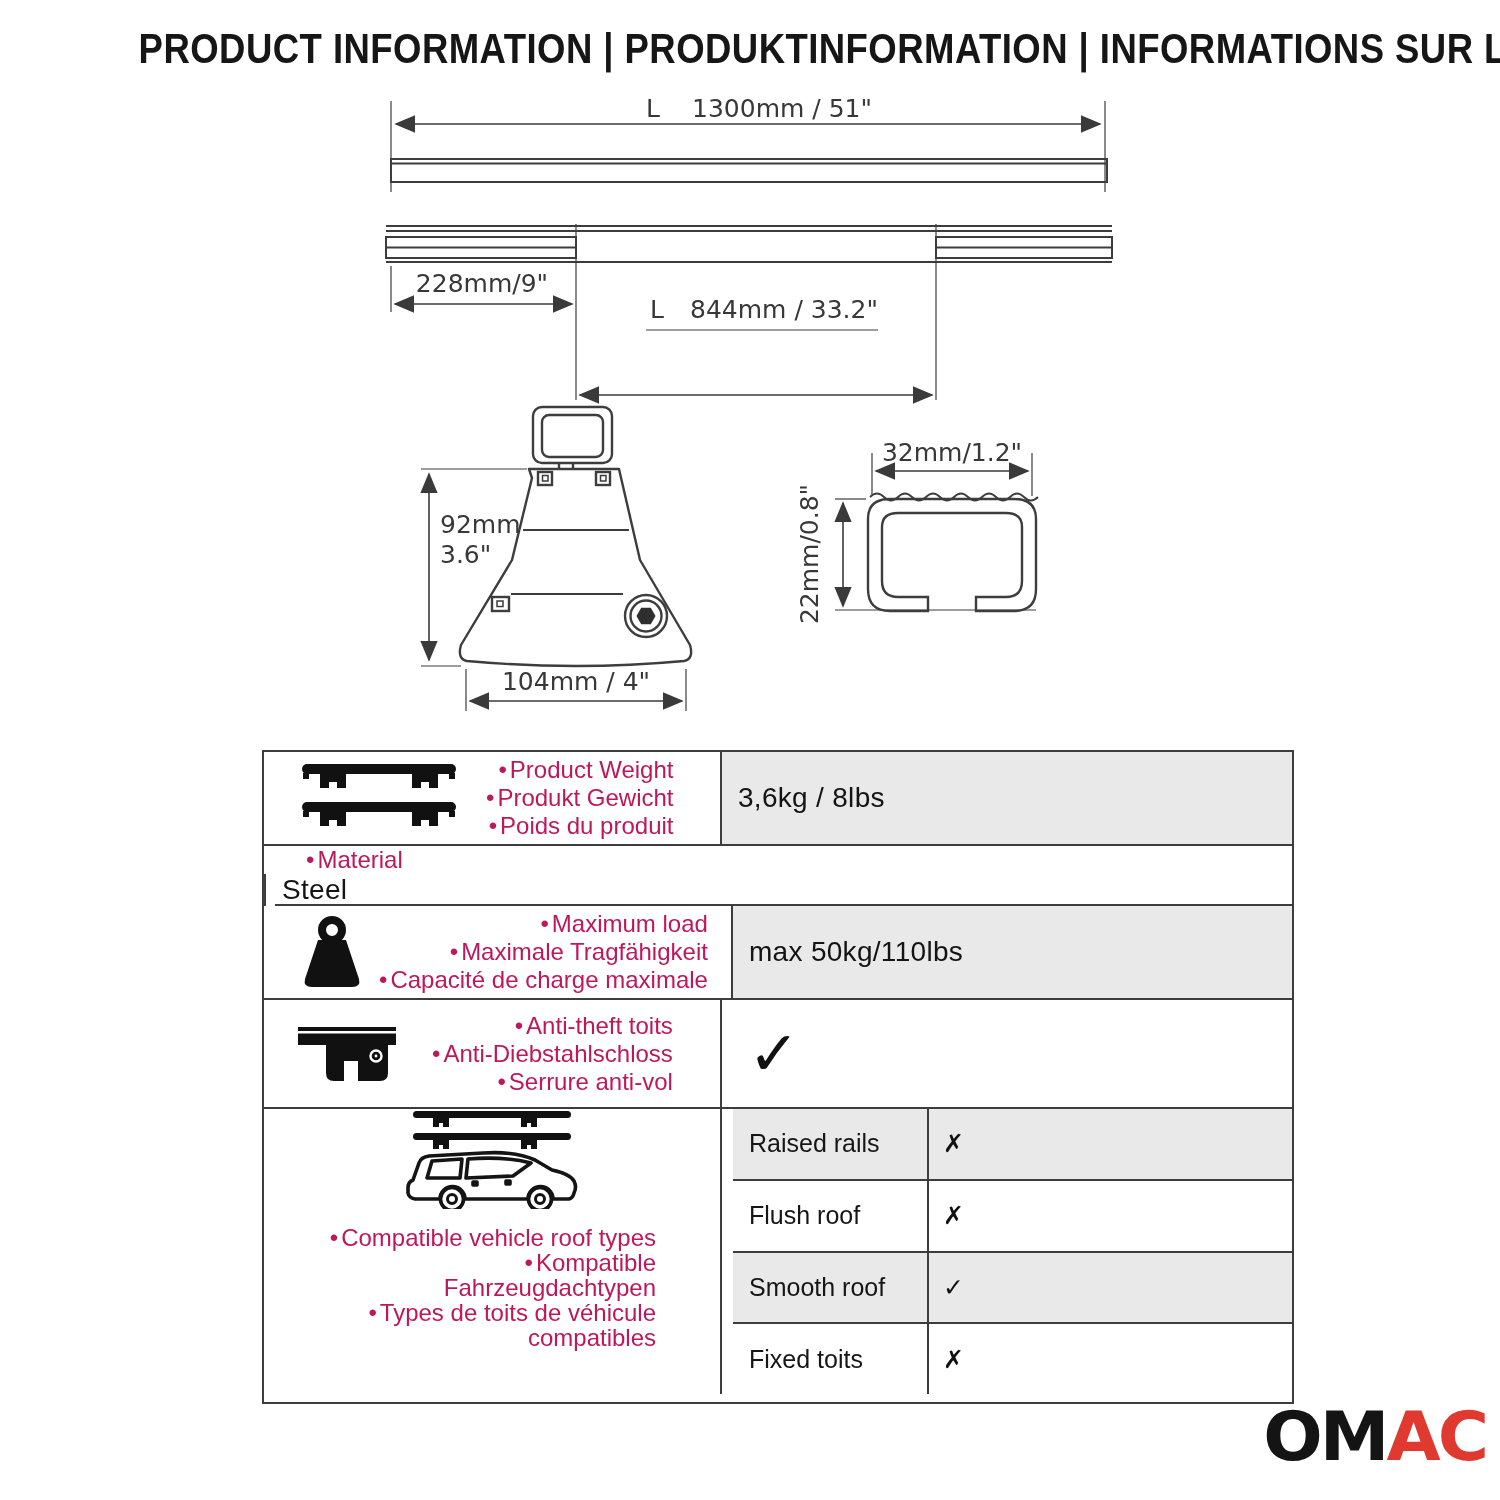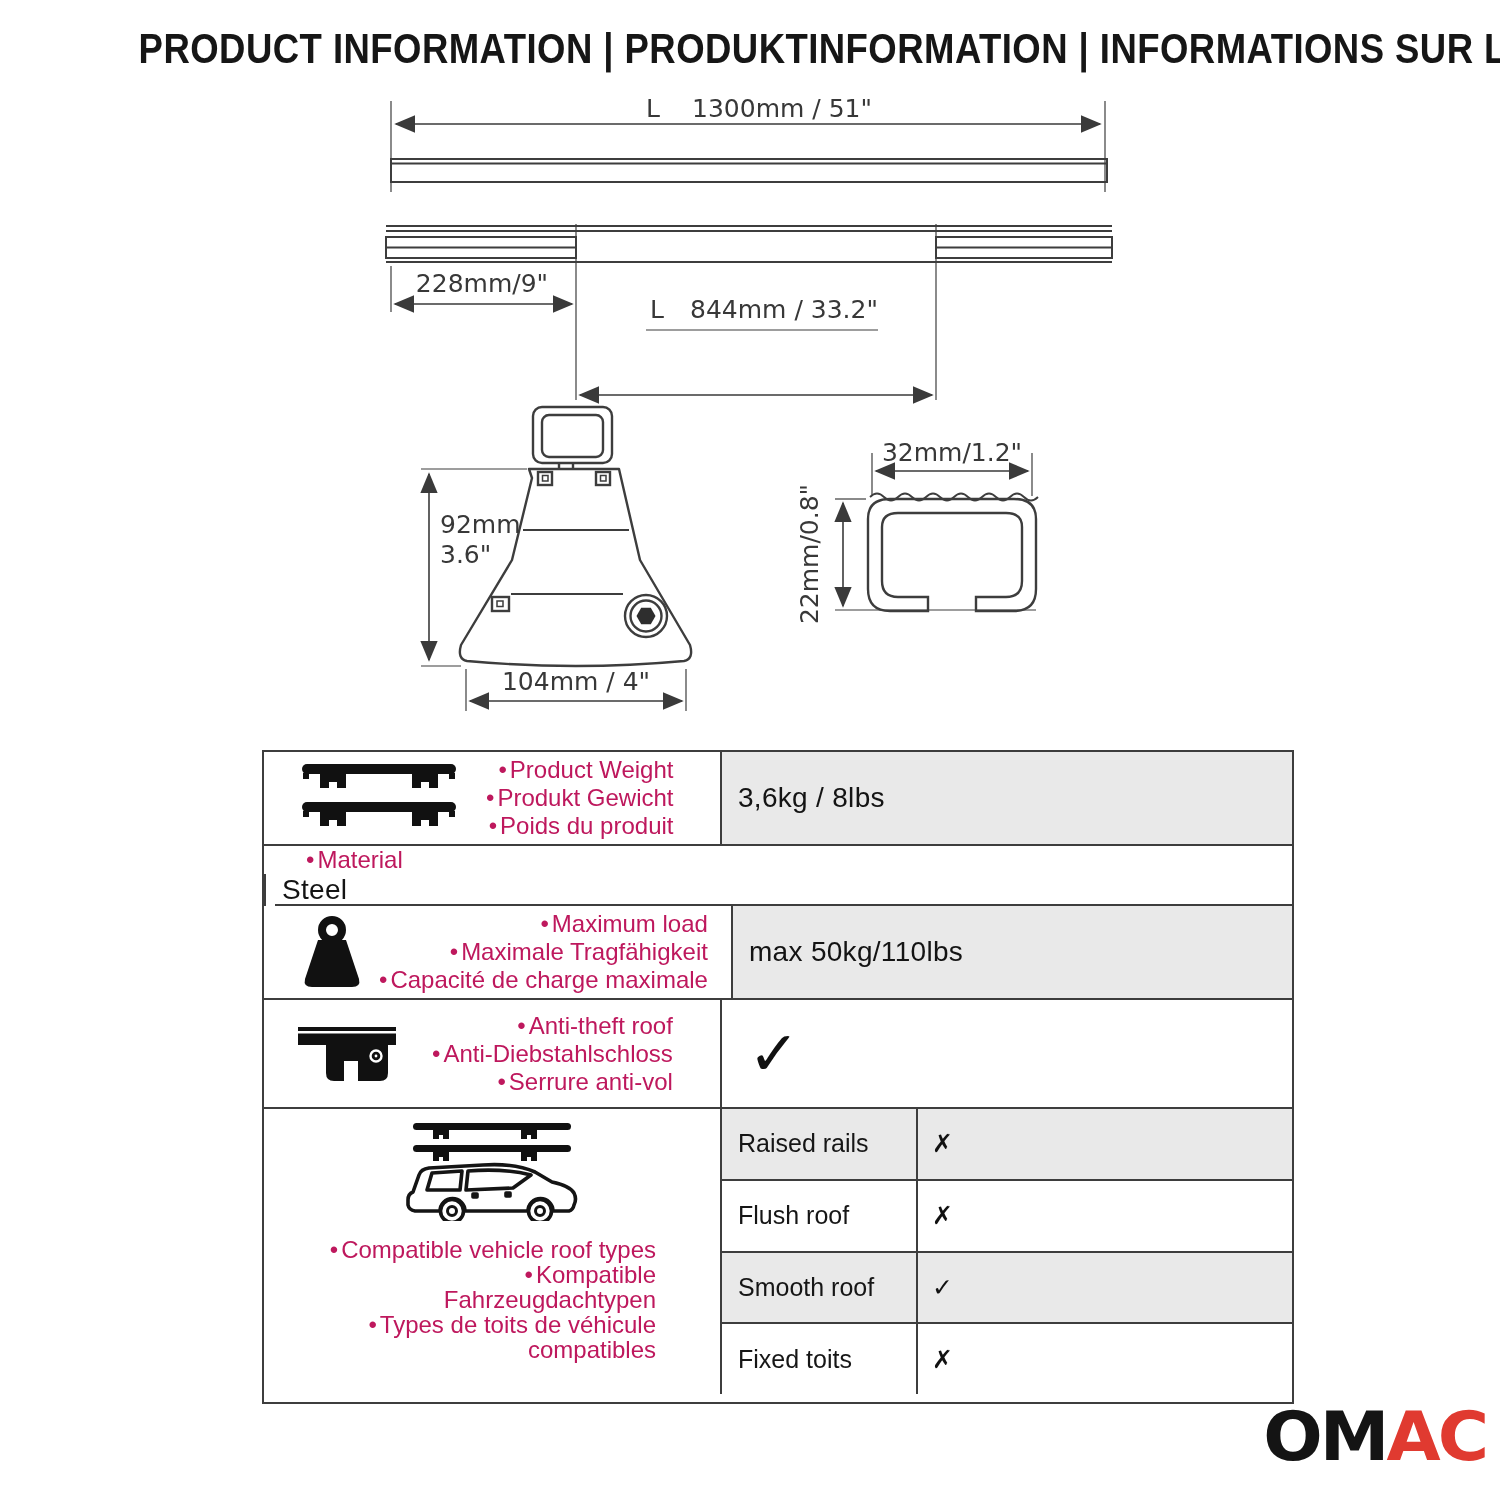--- a/index.html
+++ b/index.html
@@ -34,25 +34,25 @@
   .lab{font-size:24px;line-height:28px;color:#be185d;white-space:nowrap;text-align:right;}
   .lab::before{content:"•";margin-right:3px;}
   .r1 .ic{margin-left:36px;}  .r1 .labels{margin-left:28px;}
   .r2 .lab{margin-left:42px;}
   .r3 .ic{margin-left:28px;}  .r3 .labels{margin-left:18px;}
   .r4 .ic{margin-left:34px;}  .r4 .labels{margin-left:32px;}
   .check-big{font-family:"DejaVu Sans",sans-serif;font-size:62px;font-weight:700;color:#111;}
   .r4 .cell-r{padding-left:26px;}
 
   
-  .r5 .cell-l{flex-direction:column;align-items:center;justify-content:flex-start;padding-top:14px;}
+  .r5 .cell-l{flex-direction:column;align-items:center;justify-content:flex-start;padding-top:2px;}
   .r5 .labels{align-self:flex-start;margin:16px 0 0 56px;width:336px;}
   .r5 .lab{line-height:25px;white-space:normal;}
   .r5 .cell-r{padding:0;flex-direction:column;align-items:stretch;}
-  .srow{display:flex;flex:1;box-sizing:border-box;border-top:2px solid #3d3d3d;}
+  .srow{display:flex;flex:1;box-sizing:border-box;border-top:2px solid #3d3d3d;margin-left:11px;}
   .srow:first-child{border-top:none;}
   .slab{width:194px;display:flex;align-items:center;padding-left:16px;
         box-sizing:border-box;font-size:25px;color:#161616;}
   .smark{flex:1;border-left:2px solid #3d3d3d;display:flex;align-items:center;
          padding-left:14px;font-family:"DejaVu Sans",sans-serif;font-size:25px;
          font-weight:700;font-style:italic;color:#111;}
 
   
   .logo{position:absolute;top:1398px;right:14px;font-family:"DejaVu Sans",sans-serif;
         font-weight:bold;font-size:70px;letter-spacing:-3px;white-space:nowrap;
@@ -212,21 +212,21 @@
   <div class="trow r4">
     <div class="cell-l">
       <svg class="ic" width="102" height="62" viewBox="0 0 102 62">
         <rect x="0" y="4" width="98" height="18" fill="#111"></rect>
         <rect x="0" y="8" width="98" height="2.5" fill="#fff"></rect>
         <path d="M28,22 H90 V50 Q90,58 82,58 H60 V38 H46 V58 H36 Q28,58 28,50 Z" fill="#111"></path>
         <circle cx="78" cy="33" r="5.5" fill="none" stroke="#fff" stroke-width="2.4"></circle>
         <circle cx="78" cy="33" r="1.4" fill="#fff"></circle>
       </svg>
       <div class="labels">
-        <div class="lab">Anti-theft roof</div>
+        <div class="lab">Anti-theft toits</div>
         <div class="lab">Anti-Diebstahlschloss</div>
         <div class="lab">Serrure anti-vol</div>
       </div>
     </div>
     <div class="cell-r">
       <span class="check-big">✓</span>
     </div>
   </div>
 
   <div class="trow r5">

